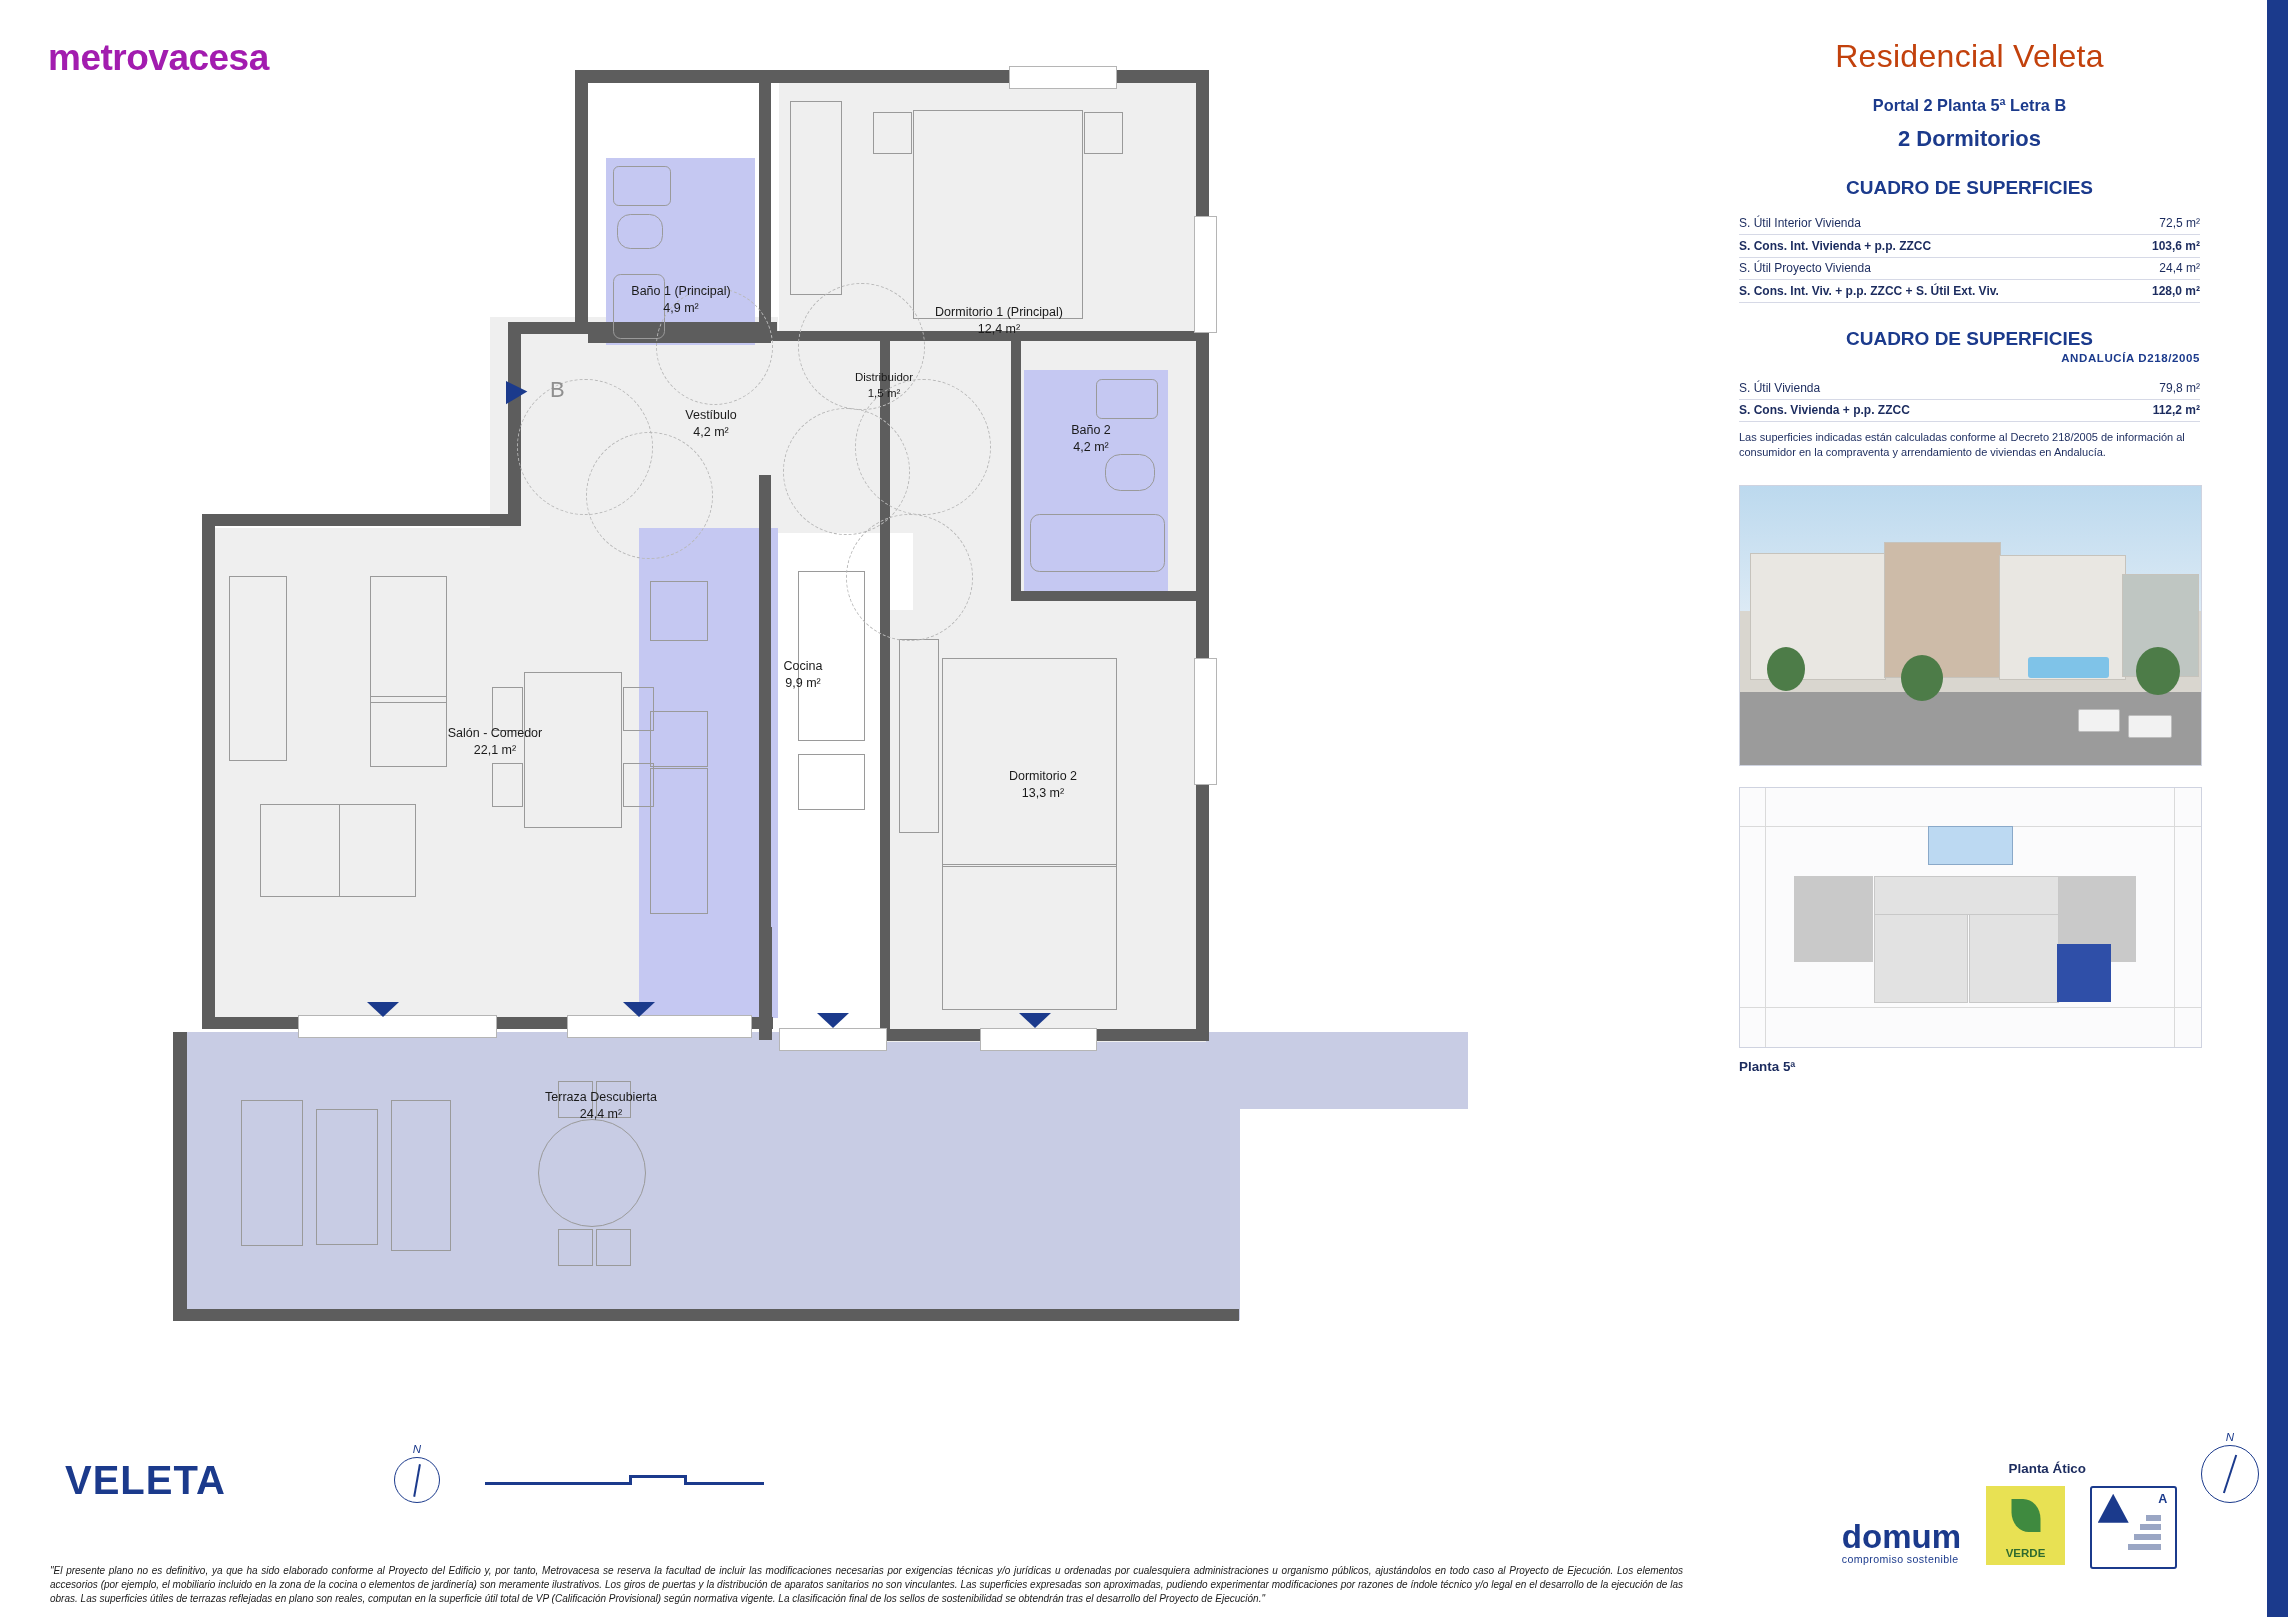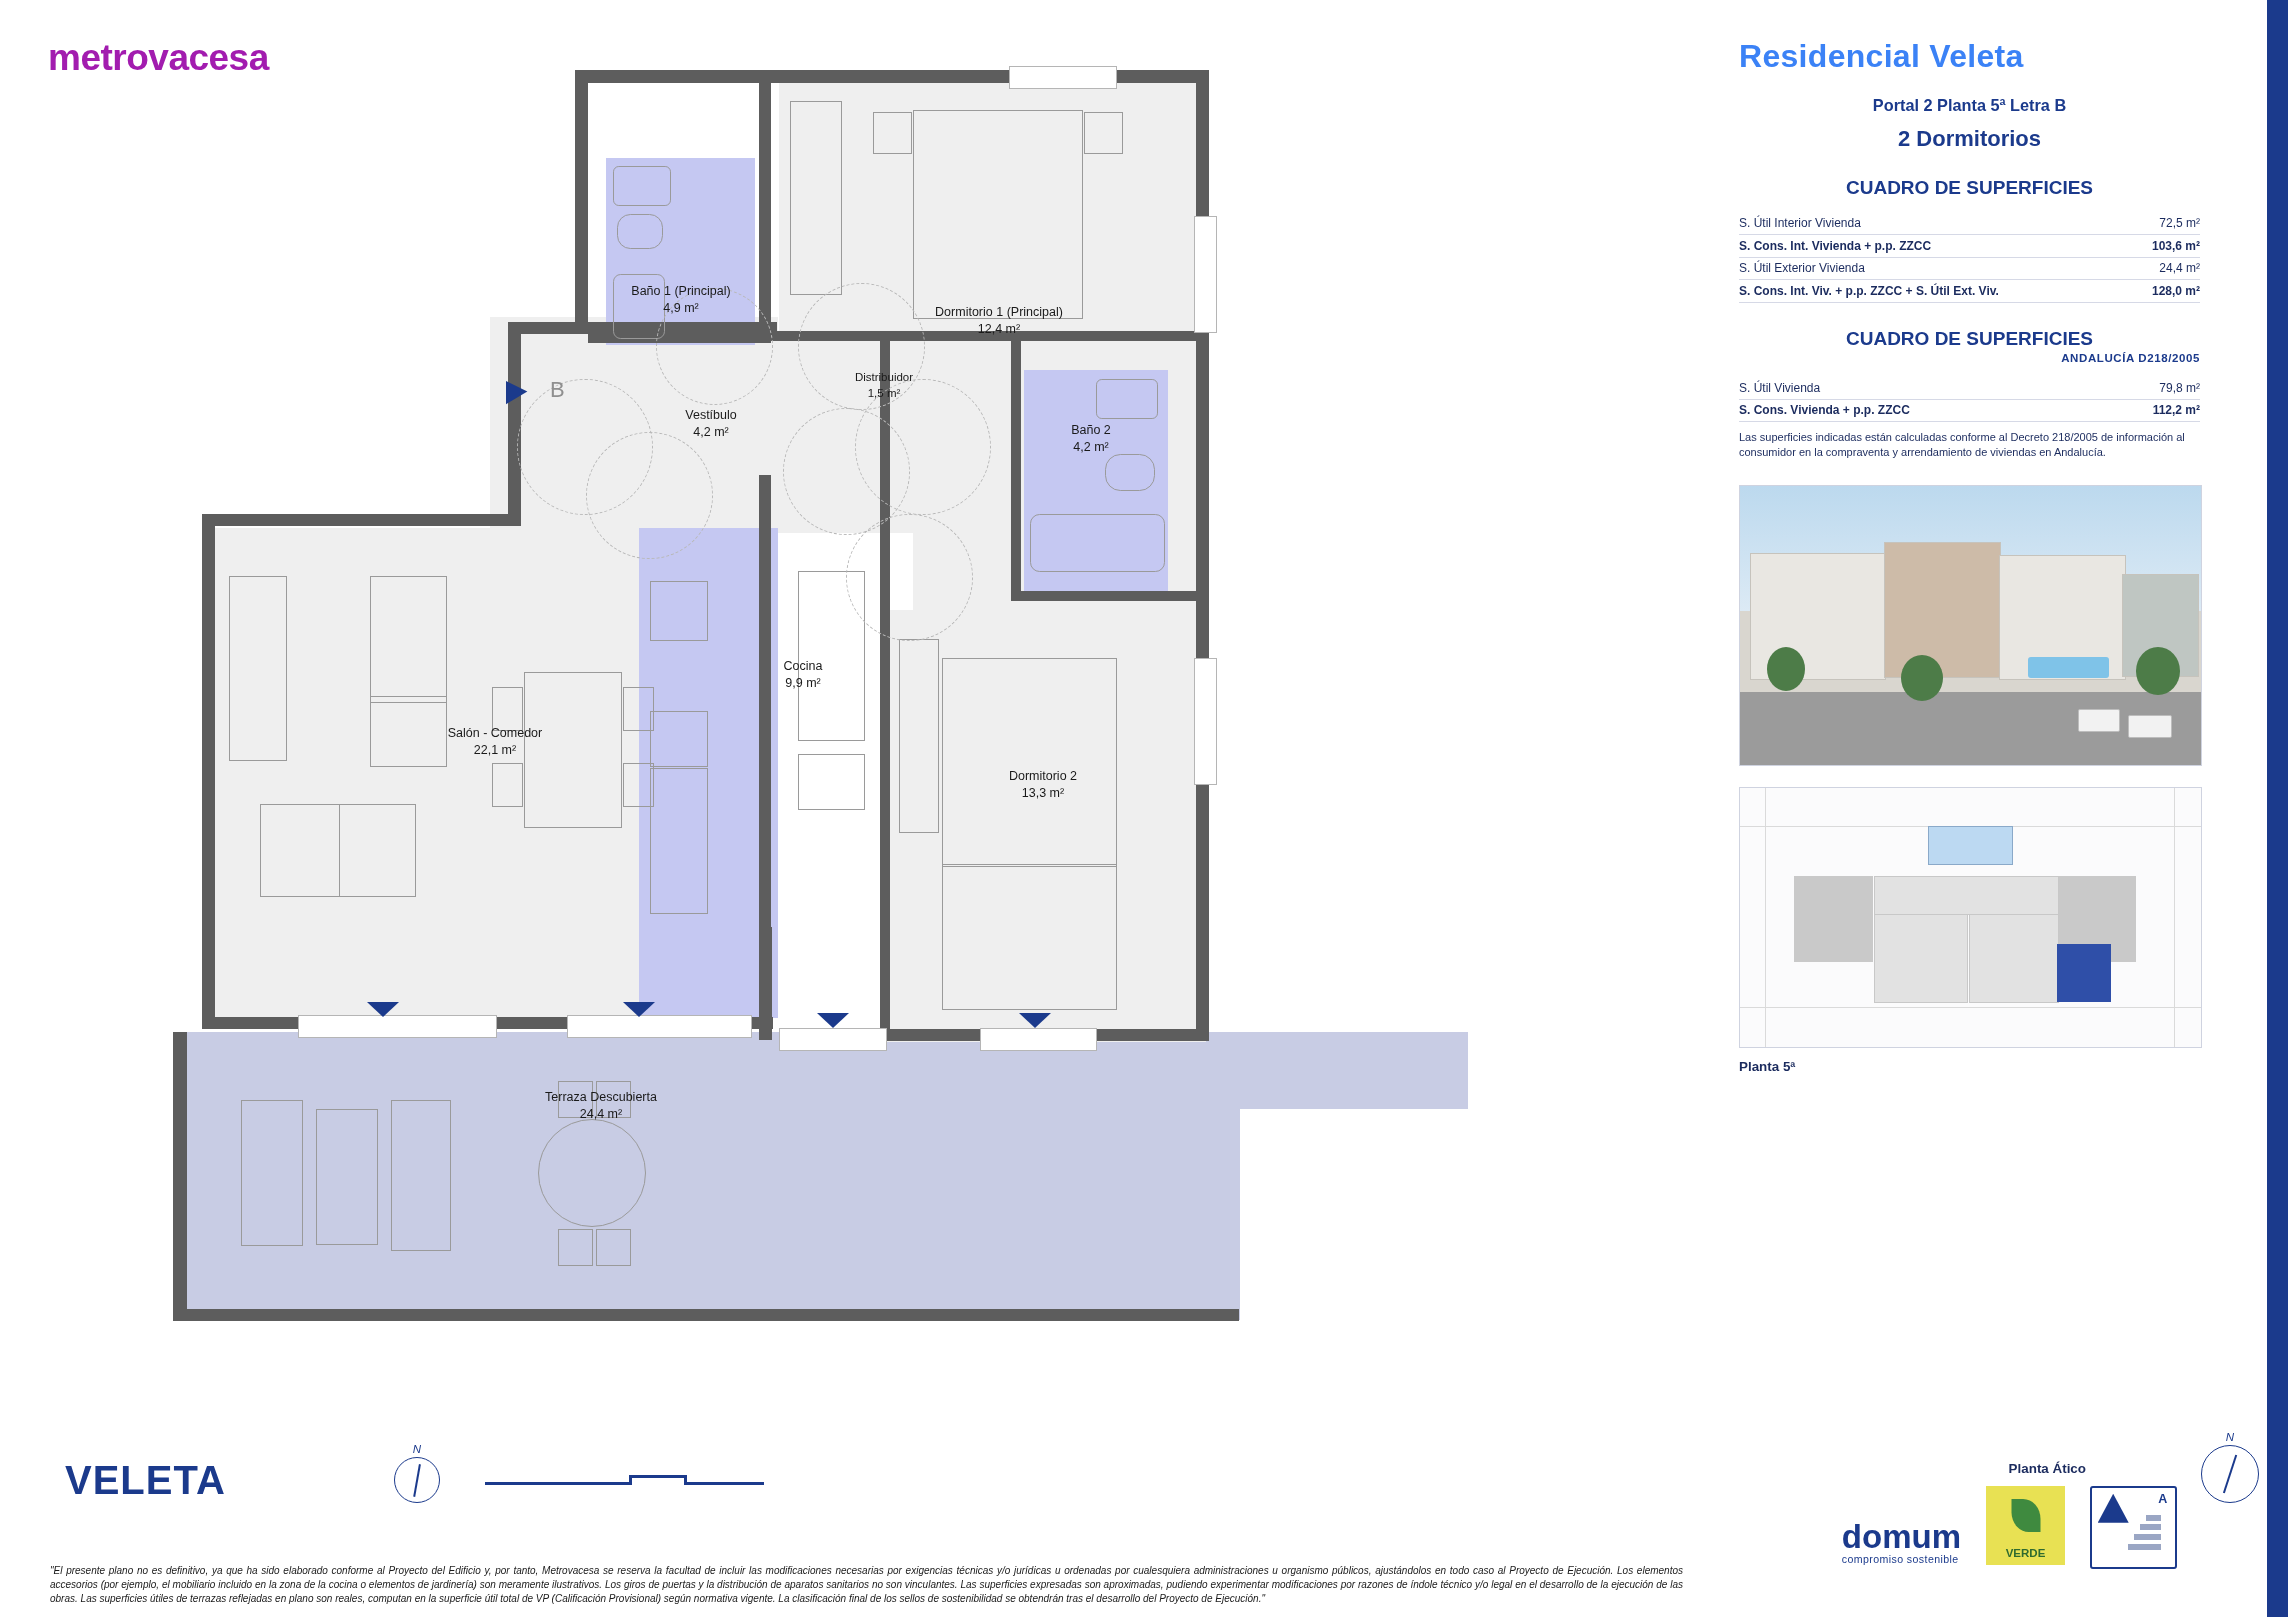--- a/index.html
+++ b/index.html
@@ -27,21 +27,21 @@
   .thin2{position:absolute;border:1px solid #b5b5b5;background:#fff;}
   .lbl{position:absolute;text-align:center;font-size:12.5px;color:#1a1a1a;line-height:1.35;}
   .lbl .a{display:block;}
   .dash{position:absolute;border:1px dashed #b9b9b9;border-radius:50%;background:transparent;}
   .arrow-down{position:absolute;width:0;height:0;border-left:16.3px solid transparent;border-right:16.3px solid transparent;border-top:15.4px solid #1b3a8c;}
   .door-tag{position:absolute;width:33px;height:33px;}
   .letterB{position:absolute;font-size:22px;color:#8f8f8f;}
 
   
   .panel{position:absolute;left:1739px;top:38px;width:461px;}
-  .title{font-size:32px;font-weight:bold;color:#3b82f6;text-align:left;letter-spacing:0.3px;}
+  .title{font-size:32px;font-weight:normal;color:#c2410c;text-align:center;letter-spacing:0.3px;}
   .sub1{margin-top:21px;font-size:16.3px;font-weight:bold;color:#1b3a8c;text-align:center;}
   .sub2{margin-top:11px;font-size:22px;font-weight:bold;color:#1b3a8c;text-align:center;}
   .sect{margin-top:25px;font-size:19px;font-weight:bold;color:#1b3a8c;text-align:center;}
   .sect-sub{font-size:11.5px;font-weight:bold;color:#1b3a8c;text-align:right;letter-spacing:0.6px;margin-top:1.9px;}
   .tbl{margin-top:13.4px;width:100%;border-collapse:collapse;}
   .tbl td{font-size:12px;color:#1b2b5e;padding:3.8px 0;border-bottom:1px solid #d6d9e6;}
   .tbl td.v{text-align:right;white-space:nowrap;}
   .tbl tr.b td{font-weight:bold;}
   .note{margin-top:7.7px;font-size:11px;color:#1b2b5e;line-height:1.35;}
 
@@ -257,21 +257,21 @@
       <tbody>
           <tr>
         <td>S. Útil Interior Vivienda</td>
         <td class="v">72,5 m²</td>
       </tr>
       <tr class="b">
         <td>S. Cons. Int. Vivienda + p.p. ZZCC</td>
         <td class="v">103,6 m²</td>
       </tr>
       <tr>
-        <td>S. Útil Exterior Vivienda</td>
+        <td>S. Útil Proyecto Vivienda</td>
         <td class="v">24,4 m²</td>
       </tr>
       <tr class="b">
         <td>S. Cons. Int. Viv. + p.p. ZZCC + S. Útil Ext. Viv.</td>
         <td class="v">128,0 m²</td>
       </tr>
     </tbody>
       </table>
 
     <div class="sect">CUADRO DE SUPERFICIES</div>

